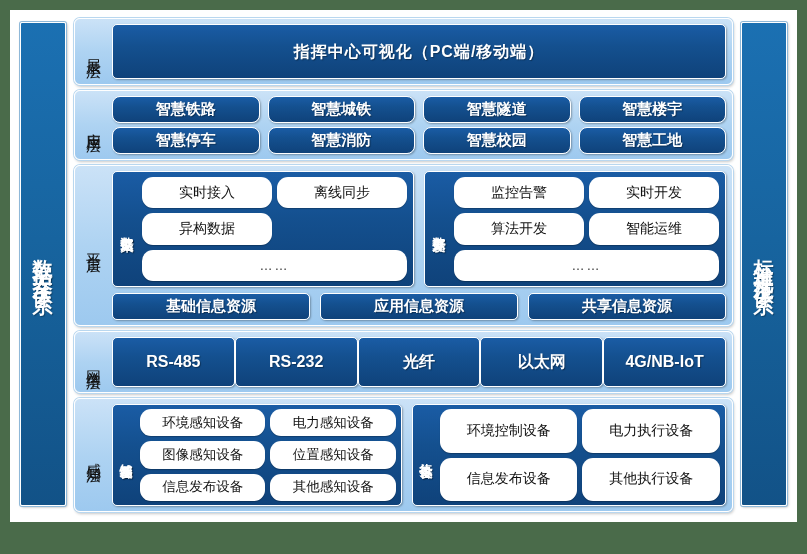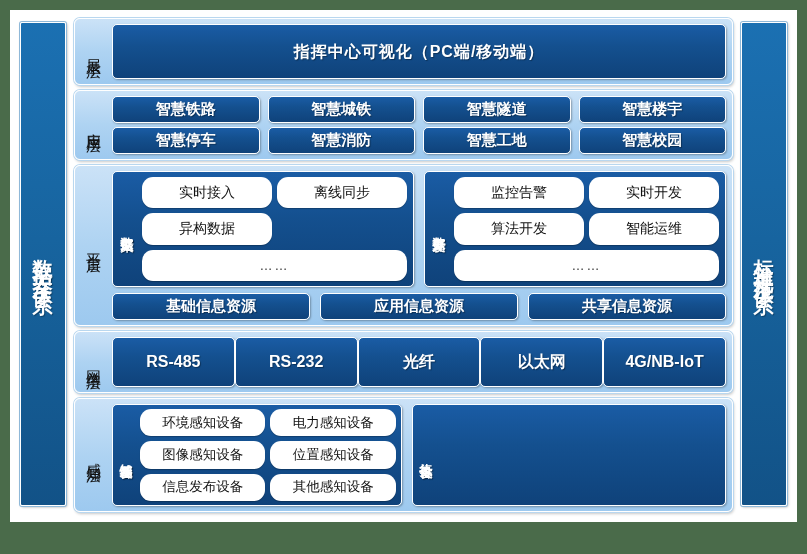--- a/index.html
+++ b/index.html
@@ -116,21 +116,21 @@
 
   
   .app-grid {
     flex: 1 1 auto;
     display: grid;
     grid-template-columns: repeat(4, 1fr);
     grid-template-rows: repeat(2, 1fr);
     gap: 4px 8px;
     min-width: 0;
   }
-  .app-grid .chip { min-height: 25px; font-size: 15px; }
+  .app-grid .chip { min-height: 25px; font-size: 15px; border-radius: 8px; }
 
   
   .platform-body { flex-direction: column; gap: 6px; }
   .platform-top {
     display: flex;
     gap: 10px;
     flex: 1 1 auto;
     min-height: 0;
   }
   .pgroup {
@@ -274,22 +274,22 @@
         <span>应用层</span>
       </div>
       <div class="layer-body">
         <div class="app-grid">
           <div class="chip">智慧铁路</div>
           <div class="chip">智慧城铁</div>
           <div class="chip">智慧隧道</div>
           <div class="chip">智慧楼宇</div>
           <div class="chip">智慧停车</div>
           <div class="chip">智慧消防</div>
+          <div class="chip">智慧校园</div>
           <div class="chip">智慧工地</div>
-          <div class="chip">智慧校园</div>
         </div>
       </div>
     </div>
 
     <div class="layer" style="flex:1 1 160px;">
       <div class="layer-label">
         <span>平台层</span>
       </div>
       <div class="layer-body platform-body">
 
@@ -364,20 +364,26 @@
               <div class="wcell">位置感知设备</div>
               <div class="wcell">信息发布设备</div>
               <div class="wcell">其他感知设备</div>
             </div>
           </div>
 
           <div class="sgroup actuate">
             <div class="sgroup-label">
               <span>执行设备</span>
             </div>
+            <div class="sgroup-cells">
+              <div class="wcell">环境控制设备</div>
+              <div class="wcell">电力执行设备</div>
+              <div class="wcell">信息发布设备</div>
+              <div class="wcell">其他执行设备</div>
+            </div>
           </div>
 
         </div>
       </div>
     </div>
 
   </div>
 
   <div class="pillar">
     <div class="pillar-text">标准规范体系</div>

